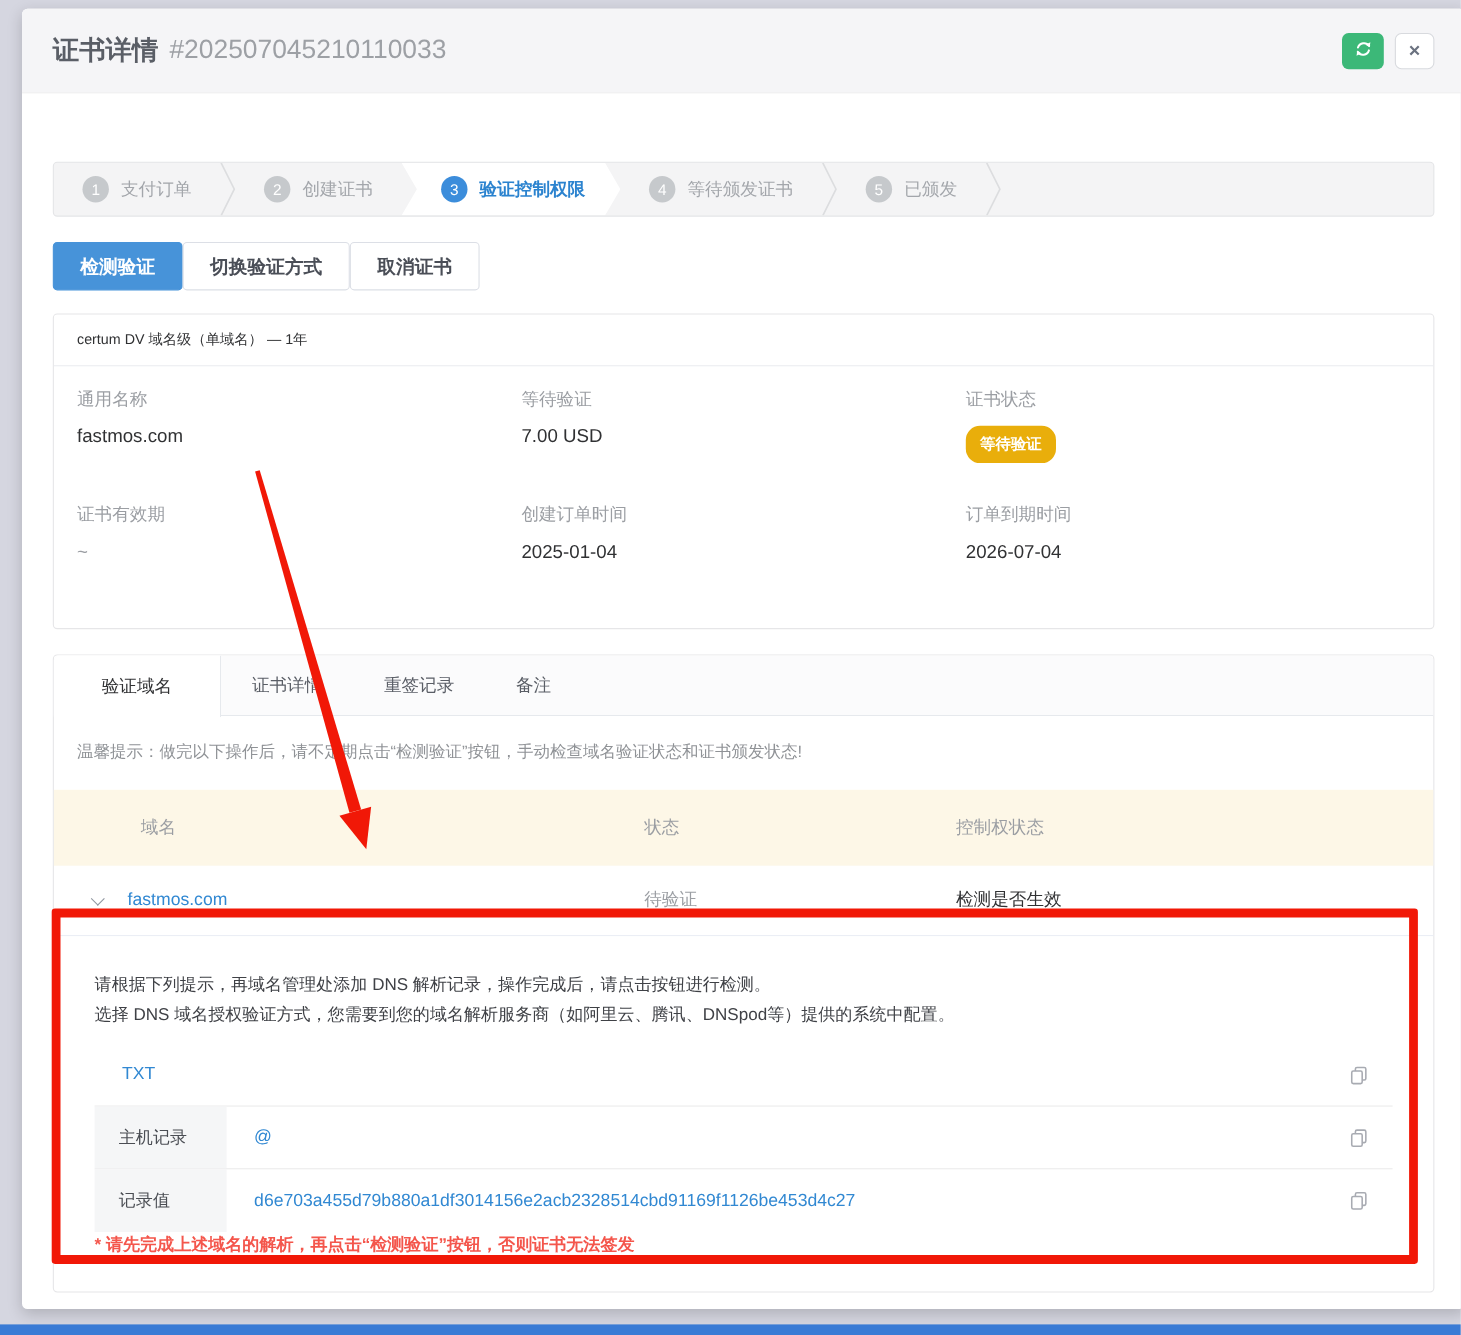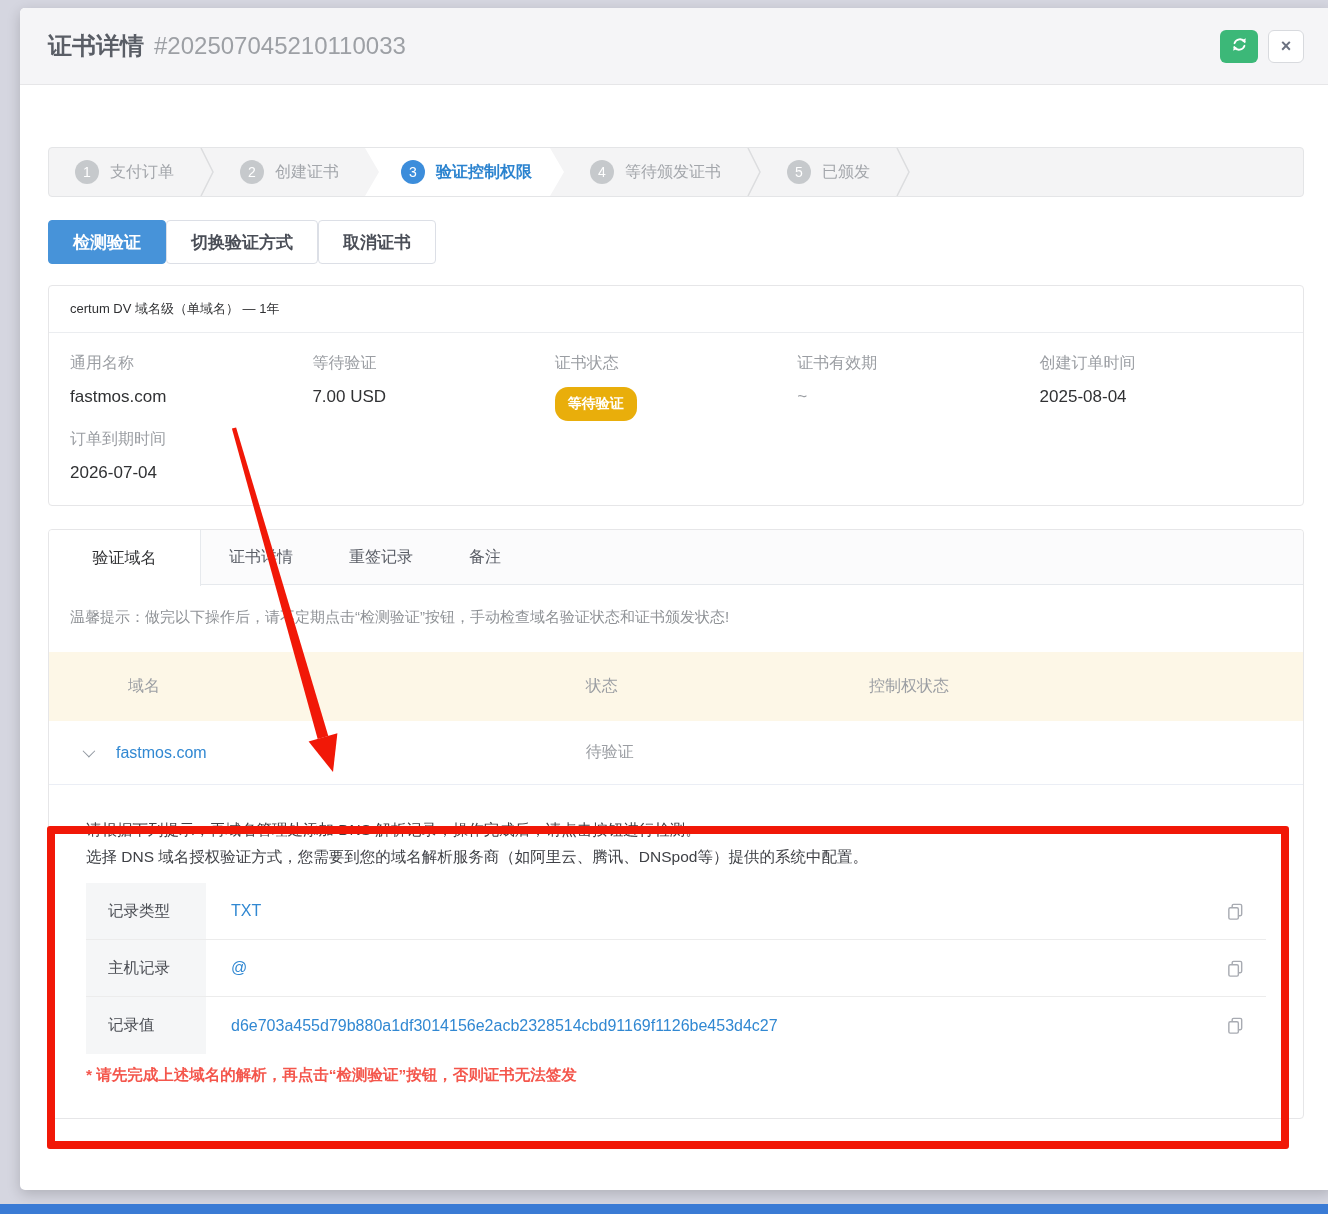--- a/index.html
+++ b/index.html
@@ -55,21 +55,21 @@
   .btn { height:44px; border-radius:4px; font-size:17px; font-weight:600; cursor:pointer;
          font-family:inherit; padding:0 24px; }
   .btn.primary { background:#4793d9; border:1px solid #4793d9; color:#fff; }
   .btn.plain { background:#fff; border:1px solid #dcdfe6; color:#4a4e57; }
 
   
   .card { border:1px solid #e6e6e8; border-radius:4px; }
   .info-card { margin-top:21px; }
   .info-card-header { padding:14px 21px; border-bottom:1px solid #ebedf0; font-size:13px; color:#303133; }
   .info-card-body { padding:20px 21px 22px; }
-  .info-grid { display:grid; grid-template-columns:repeat(5,1fr); row-gap:8px; }
+  .info-grid { display:grid; grid-template-columns:repeat(3,1fr); row-gap:37px; }
   .f-label { font-size:16px; color:#9b9ea3; margin-bottom:13px; }
   .f-value { font-size:17px; color:#303133; }
   .badge {
     display:inline-block; background:#e9ae0b; color:#fff; font-size:14px; font-weight:bold;
     padding:8px 13px; border-radius:13px;
   }
 
   
   .tabs-card { margin-top:23px; }
   .tab-bar { height:55px; display:flex; background:#fbfbfc; border-bottom:1px solid #e6e9ed; border-radius:4px 4px 0 0; }
@@ -100,21 +100,21 @@
   .dns-instr { font-size:15.5px; color:#3f4146; line-height:27px; }
   .dns-table { margin-top:13px; }
   .dns-row { display:flex; align-items:stretch; height:57px; border-bottom:1px solid #ececec; }
   .dns-row:last-child { border-bottom:none; }
   .dns-label {
     width:120px; background:#f5f6f7; display:flex; align-items:center; padding-left:22px;
     font-size:15.5px; color:#4a4d53; flex:0 0 auto;
   }
   .dns-value { display:flex; align-items:center; padding-left:25px; font-size:16px; color:#3188d2;text-align:center; }
   .copy-btn { margin-left:auto; margin-right:21px; align-self:center; background:none; border:none; cursor:pointer; line-height:0; }
-  .dns-warning { margin-top:11px; font-size:15.5px; font-weight:bold; color:#f4564c; }
+  .dns-warning { margin-top:1px; font-size:15.5px; font-weight:bold; color:#f4564c; }
 
   
   .overlay { position:absolute; inset:0; pointer-events:none; z-index:50; }
   .anno-box {
     position:absolute; left:47px; top:826px; width:1242px; height:323px;
     border:8px solid #f11807; border-radius:3px;
   }
   .footer-bar { position:absolute; left:0; right:0; bottom:0; height:10px; background:#3a7bd5; }
 </style>
 </head>
@@ -198,21 +198,21 @@
           <div>
             <div class="f-label">证书状态</div>
             <div class="f-value"><span class="badge">等待验证</span></div>
           </div>
           <div>
             <div class="f-label">证书有效期</div>
             <div class="f-value" style="color:#9b9ea3;">~</div>
           </div>
           <div>
             <div class="f-label">创建订单时间</div>
-            <div class="f-value">2025-08-04</div>
+            <div class="f-value">2025-01-04</div>
           </div>
           <div>
             <div class="f-label">订单到期时间</div>
             <div class="f-value">2026-07-04</div>
           </div>
           <div></div>
             <div></div>
         </div>
       </div>
     </div>
@@ -232,29 +232,29 @@
         <div class="c2">状态</div>
         <div class="c3">控制权状态</div>
       </div>
 
       <div class="dt-row">
         <div class="c1">
           <span class="chev"></span>
           <span class="domain-link">fastmos.com</span>
         </div>
         <div class="c2 status-pending">待验证</div>
+        <div class="c3"><span class="control-action">检测是否生效</span></div>
       </div>
 
       <div class="dns-panel">
         <div class="dns-instr">请根据下列提示，再域名管理处添加 DNS 解析记录，操作完成后，请点击按钮进行检测。</div>
         <div class="dns-instr">选择 DNS 域名授权验证方式，您需要到您的域名解析服务商（如阿里云、腾讯、DNSpod等）提供的系统中配置。</div>
 
         <div class="dns-table">
           <div class="dns-row">
-            <div class="dns-label">记录类型</div>
             <div class="dns-value">TXT</div>
             <button class="copy-btn">
               <span>
                 <svg width="19" height="19" viewBox="0 0 20 20" fill="none" stroke="#a8abb2" stroke-width="1.5">
                   <rect x="6.5" y="2.5" width="10" height="12" rx="1.5"></rect>
                   <rect x="3" y="6" width="10" height="12" rx="1.5" fill="#fff"></rect>
                 </svg>
               </span>
             </button>
           </div>

